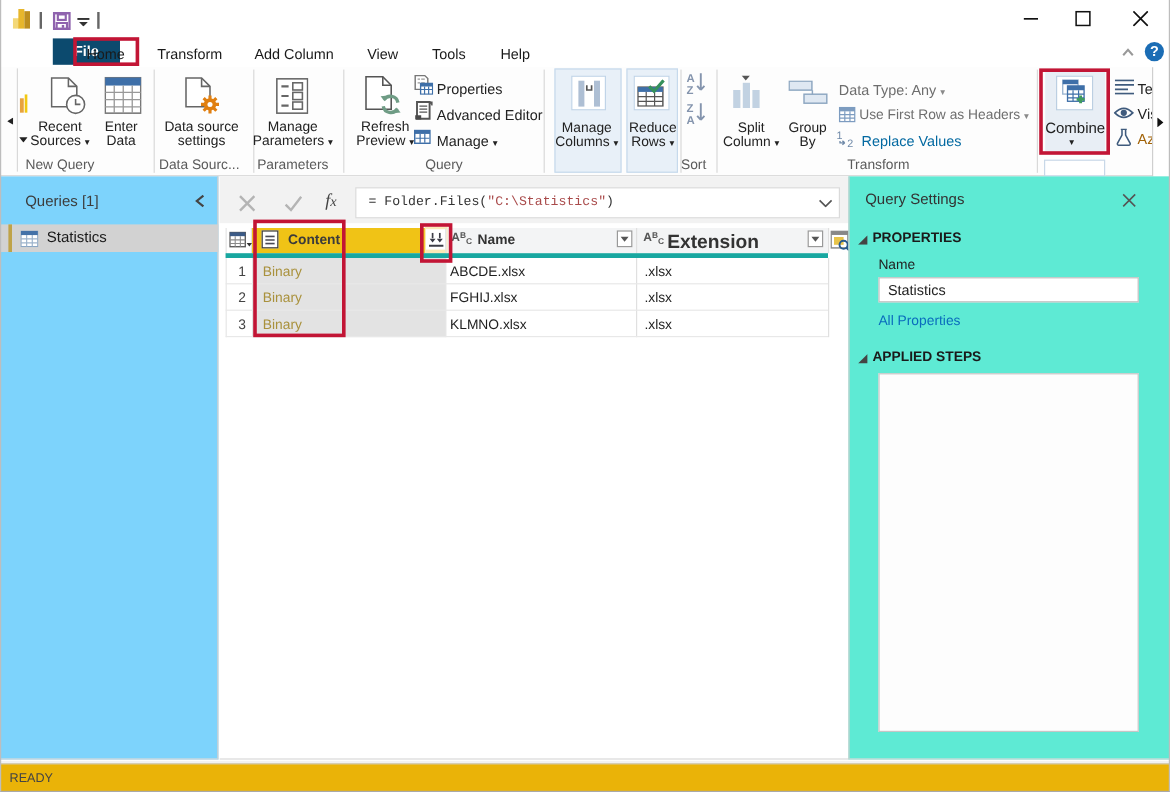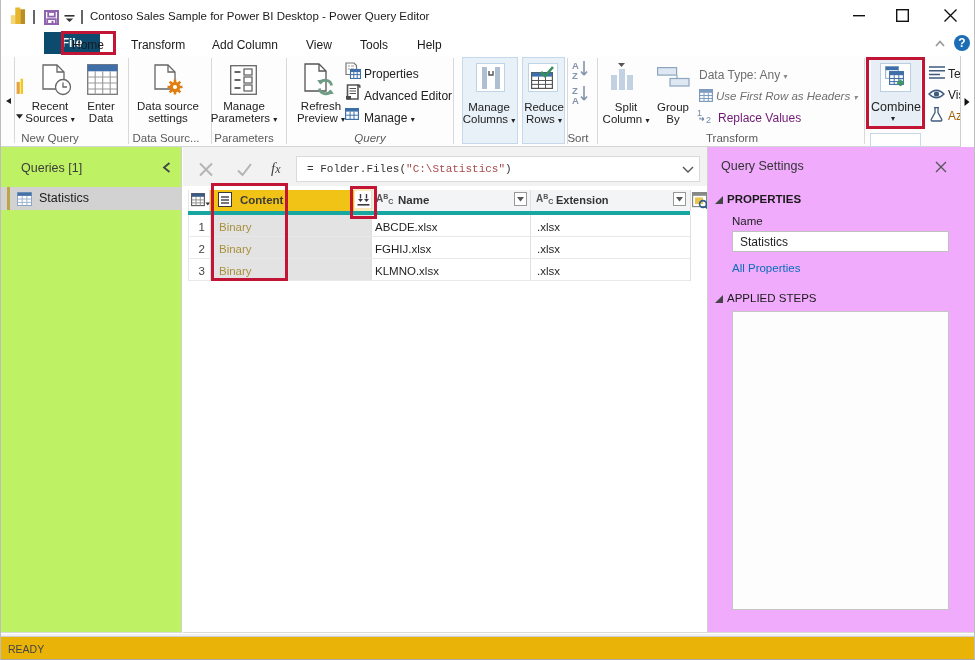--- a/index.html
+++ b/index.html
@@ -28,21 +28,20 @@
     <rect x="4.2" y="2" width="6.6" height="4.6" fill="none" stroke="#8f63ae" stroke-width="1.8"></rect>
     <path d="M3.2 13.5 v-4.3 h8.6 v4.3" fill="none" stroke="#8f63ae" stroke-width="1.8"></path>
     <rect x="7.5" y="10.8" width="2" height="2.4" fill="#8f63ae"></rect>
   </svg>
 
   <svg class="abs" style="left:64px;top:15px;" width="11" height="7" viewBox="0 0 11 7">
     <rect x="0.5" y="0" width="10" height="1.6" fill="#333"></rect>
     <path d="M1.8 3.4 h7.4 l-3.7 3.6 z" fill="#333"></path>
   </svg>
   <div class="abs" style="left:81px;top:10px;width:1.5px;height:14px;background:#666;"></div>
-  <div class="abs" style="left:90px;top:10px;font-size:11.5px;color:#1a1a1a;">Contoso Sales Sample for Power BI Desktop - Power Query Editor</div>
 
   <svg class="abs" style="left:853px;top:15px;" width="12" height="2" viewBox="0 0 12 2">
       <rect width="12" height="1.4" fill="#111"></rect>
     </svg>
   <svg class="abs" style="left:896px;top:9px;" width="13" height="13" viewBox="0 0 13 13">
       <rect x="0.7" y="0.7" width="11.6" height="11.6" fill="none" stroke="#111" stroke-width="1.4"></rect>
     </svg>
   <svg class="abs" style="left:944px;top:9px;" width="13" height="13" viewBox="0 0 13 13">
       <path d="M0.5 0.5 L12.5 12.5 M12.5 0.5 L0.5 12.5" stroke="#111" stroke-width="1.4"></path>
     </svg>
@@ -149,21 +148,21 @@
   </svg>
   <div class="abs" style="left:364px;top:33px;font-size:12px;color:#222;">Advanced Editor</div>
   <svg class="abs" style="left:345px;top:52px;" width="14" height="12" viewBox="0 0 14 12">
     <rect x="0" y="0" width="14" height="12" fill="#3e6fa8"></rect>
     <rect x="1.2" y="3.6" width="11.6" height="7.2" fill="#fff"></rect>
     <path d="M1.2 7.2 h11.6" stroke="#3e6fa8" stroke-width="1"></path>
     <path d="M5.1 3.6 v7.4 M9 3.6 v7.4" stroke="#3e6fa8" stroke-width="1"></path>
   </svg>
   <div class="abs" style="left:364px;top:55px;font-size:12px;color:#222;">Manage <span style="font-size:8px;">▾</span></div>
   <div class="sep-v" style="left:453px;top:2px;height:86px;"></div>
-  <div class="grouplabel" style="left:330px;top:76px;width:80px;font-style:italic;">Query</div>
+  <div class="grouplabel" style="left:330px;top:76px;width:80px;">Query</div>
 
   <div class="abs" style="left:462px;top:1px;width:56px;height:87px;background:#e8f0f8;border:1px solid #c6d9ec;"></div>
   <div class="abs" style="left:476px;top:7px;width:29px;height:29px;background:#fff;border:1px solid #c0d4e8;"></div>
   <svg class="abs" style="left:481px;top:11px;" width="20" height="22" viewBox="0 0 20 22">
     <rect x="1" y="0" width="5" height="22" fill="#aebfd4"></rect>
     <rect x="14" y="0" width="5" height="22" fill="#aebfd4"></rect>
     <path d="M8 4 v4 h4 v-4" fill="none" stroke="#555" stroke-width="1.4"></path>
   </svg>
   <div class="abs btnlabel" style="left:450px;top:45px;width:78px;">Manage<br>Columns <span style="font-size:8px;">▾</span></div>
 
@@ -205,27 +204,27 @@
     <path d="M20 8.2 v3.5" stroke="#8da6c0" stroke-width="1.2"></path>
   </svg>
   <div class="abs btnlabel" style="left:635px;top:45px;width:76px;">Group<br>By</div>
 
   <div class="abs" style="left:699px;top:12px;font-size:12px;color:#6e6e6e;">Data Type: Any <span style="font-size:8px;color:#8a8a8a;">▾</span></div>
   <svg class="abs" style="left:699px;top:33px;" width="14" height="13" viewBox="0 0 14 13">
     <rect x="0.6" y="0.6" width="12.8" height="11.8" fill="#fff" stroke="#7d9cc0" stroke-width="1.2"></rect>
     <rect x="0.6" y="0.6" width="12.8" height="3.2" fill="#7d9cc0"></rect>
     <path d="M0.6 6.5 h12.8 M0.6 9.5 h12.8 M5 3.8 v8.6 M9.3 3.8 v8.6" stroke="#7d9cc0" stroke-width="1"></path>
   </svg>
-  <div class="abs" style="left:716px;top:34px;font-size:11.5px;color:#6e6e6e;font-style:italic;">Use First Row as Headers <span style="font-size:8px;color:#8a8a8a;">▾</span></div>
+  <div class="abs" style="left:716px;top:34px;font-size:11.5px;color:#6e6e6e;">Use First Row as Headers <span style="font-size:8px;color:#8a8a8a;">▾</span></div>
   <svg class="abs" style="left:697px;top:52px;" width="17" height="15" viewBox="0 0 17 15">
     <text x="0" y="8" font-size="9" fill="#6f89a8" font-family="Liberation Sans">1</text>
     <text x="9" y="14.5" font-size="9" fill="#6f89a8" font-family="Liberation Sans">2</text>
     <path d="M3 9.5 v1.5 h4 M7 11 l-2 -1.6 M7 11 l-2 1.6" stroke="#6f89a8" stroke-width="1.1" fill="none"></path>
   </svg>
-  <div class="abs" style="left:718px;top:55px;font-size:12px;color:#701a75;">Replace Values</div>
+  <div class="abs" style="left:718px;top:55px;font-size:12px;color:#0369a1;">Replace Values</div>
   <div class="grouplabel" style="left:692px;top:76px;width:80px;">Transform</div>
   <div class="sep-v" style="left:864px;top:2px;height:86px;"></div>
 
   <div class="abs" style="left:871px;top:4px;width:50px;height:67px;background:#e8eef5;"></div>
   <div class="abs" style="left:880px;top:7px;width:31px;height:29px;background:#fff;border:1px solid #bccfe2;"></div>
   <svg class="abs" style="left:885px;top:10px;" width="20" height="21" viewBox="0 0 20 21">
     <rect x="0.6" y="0.6" width="12.8" height="11.8" fill="none" stroke="#9ab4d0" stroke-width="1.1"></rect>
     <rect x="0.6" y="0.6" width="12.8" height="3.6" fill="#3e6fa8"></rect>
     <rect x="4.6" y="5.6" width="13.8" height="12.8" fill="#fff" stroke="#3e6fa8" stroke-width="1.1"></rect>
     <rect x="4.6" y="5.6" width="13.8" height="3.6" fill="#3e6fa8"></rect>
@@ -249,21 +248,21 @@
     <path d="M5 0.7 h5 M6 0.7 v4.8 L2.2 12.5 a1.1 1.1 0 0 0 1.05 1.5 h8.5 a1.1 1.1 0 0 0 1.05 -1.5 L9 5.5 V0.7" fill="none" stroke="#3f5b7d" stroke-width="1.3"></path>
   </svg>
   <div class="abs" style="left:948px;top:53px;font-size:12px;color:#a16207;">Az</div>
   <div class="abs" style="left:960px;top:0px;width:15px;height:91px;background:#fff;border-left:1px solid #cfcfcf;"></div>
   <svg class="abs" style="left:964px;top:42px;" width="6" height="8" viewBox="0 0 6 8">
       <path d="M0.5 0 L5.5 4 L0.5 8 z" fill="#111"></path>
     </svg>
 </div>
 <div class="redbox" style="left:866px;top:57px;width:59px;height:72px;"></div>
 
-<div class="abs" style="left:0;top:147px;width:182px;height:486px;background:#bef264;border-right:1px solid #cfcfcf;border-bottom:1px solid #d9d9d9;padding-left:44px;">
+<div class="abs" style="left:0;top:147px;width:182px;height:486px;background:#7dd3fc;border-right:1px solid #cfcfcf;border-bottom:1px solid #d9d9d9;padding-left:44px;">
   <div class="abs" style="left:21px;top:14px;font-size:12.5px;color:#3c3c3c;">Queries [1]</div>
   <svg class="abs" style="left:162px;top:15px;" width="9" height="11" viewBox="0 0 9 11">
       <path d="M7.5 1 L2 5.5 L7.5 10" fill="none" stroke="#444" stroke-width="1.8"></path>
     </svg>
   <div class="abs" style="left:0;top:40px;width:182px;height:23px;background:#d2d2d2;">
     <div class="abs" style="left:7px;top:0;width:3px;height:23px;background:#bfa348;"></div>
     <svg class="abs" style="left:17px;top:5px;" width="15" height="14" viewBox="0 0 15 14">
       <rect x="0.5" y="0.5" width="14" height="13" fill="#fff" stroke="#8aa6c4" stroke-width="1"></rect>
       <rect x="0.5" y="0.5" width="14" height="3.4" fill="#4472a8"></rect>
       <path d="M0.5 7 h14 M0.5 10.4 h14 M5.2 3.9 v9.6 M9.9 3.9 v9.6" stroke="#9db4cc" stroke-width="1" fill="none"></path>
@@ -316,21 +315,21 @@
   <div class="abs" style="left:193px;top:46px;font-size:10px;color:#555;font-weight:bold;">A<span style="font-size:7px;vertical-align:3px;">B</span><span style="font-size:7px;vertical-align:-2px;">C</span></div>
   <div class="abs" style="left:215px;top:47px;font-size:11.5px;font-weight:bold;color:#333;">Name</div>
   <div class="abs" style="left:331px;top:45px;width:13px;height:14px;background:#fff;border:1px solid #999;"></div>
   <svg class="abs" style="left:334px;top:50px;" width="7" height="5" viewBox="0 0 7 5">
       <path d="M0 0 h7 l-3.5 4.5 z" fill="#555"></path>
     </svg>
   <div class="abs" style="left:188px;top:43px;width:1px;height:21px;background:#e0e0e0;"></div>
 
   <div class="abs" style="left:347px;top:43px;width:1px;height:21px;background:#e0e0e0;"></div>
   <div class="abs" style="left:353px;top:46px;font-size:10px;color:#555;font-weight:bold;">A<span style="font-size:7px;vertical-align:3px;">B</span><span style="font-size:7px;vertical-align:-2px;">C</span></div>
-  <div class="abs" style="left:373px;top:47px;font-size:11px;font-weight:bold;color:#333;">Extension</div>
+  <div class="abs" style="left:373px;top:47px;font-size:16px;font-weight:bold;color:#333;">Extension</div>
   <div class="abs" style="left:490px;top:45px;width:13px;height:14px;background:#fff;border:1px solid #999;"></div>
   <svg class="abs" style="left:493px;top:50px;" width="7" height="5" viewBox="0 0 7 5">
       <path d="M0 0 h7 l-3.5 4.5 z" fill="#555"></path>
     </svg>
   <div class="abs" style="left:507px;top:43px;width:1px;height:21px;background:#e0e0e0;"></div>
 
   <svg class="abs" style="left:509px;top:45px;" width="16" height="17" viewBox="0 0 16 17">
     <rect x="0.6" y="0.6" width="14" height="14" fill="#fff" stroke="#888" stroke-width="1.2"></rect>
     <rect x="0.6" y="0.6" width="14" height="3.2" fill="#888"></rect>
     <rect x="3" y="5.5" width="8" height="6.5" fill="#e8c44a"></rect>
@@ -358,37 +357,37 @@
   <div class="abs" style="left:188px;top:68px;width:1px;height:66px;background:#e0e0e0;"></div>
   <div class="abs" style="left:347px;top:68px;width:1px;height:66px;background:#e0e0e0;"></div>
   <div class="abs" style="left:507px;top:68px;width:1px;height:66px;background:#e0e0e0;"></div>
   <div class="abs" style="left:5px;top:89px;width:502px;height:1px;background:#e8e8e8;"></div>
   <div class="abs" style="left:5px;top:111px;width:502px;height:1px;background:#e8e8e8;"></div>
   <div class="abs" style="left:5px;top:133px;width:502px;height:1px;background:#e8e8e8;"></div>
 </div>
 <div class="redbox" style="left:211px;top:183px;width:77px;height:98px;"></div>
 <div class="redbox" style="left:350px;top:186px;width:27px;height:33px;"></div>
 
-<div id="right" class="abs" style="left:707px;top:147px;width:268px;height:486px;background:#f0abfc;border-left:1px solid #cfcfcf;border-bottom:1px solid #d9d9d9;">
+<div id="right" class="abs" style="left:707px;top:147px;width:268px;height:486px;background:#5eead4;border-left:1px solid #cfcfcf;border-bottom:1px solid #d9d9d9;">
   <div class="abs" style="left:13px;top:12px;font-size:12.5px;color:#333;">Query Settings</div>
   <svg class="abs" style="left:227px;top:14px;" width="12" height="12" viewBox="0 0 12 12">
       <path d="M1 1 L11 11 M11 1 L1 11" stroke="#555" stroke-width="1.3"></path>
     </svg>
   <svg class="abs" style="left:7px;top:49px;" width="8" height="8" viewBox="0 0 8 8">
       <path d="M8 0 V8 H0 z" fill="#444"></path>
     </svg>
   <div class="abs" style="left:19px;top:46px;font-size:11.5px;font-weight:bold;color:#1a1a1a;">PROPERTIES</div>
   <div class="abs" style="left:24px;top:68px;font-size:11.5px;color:#222;">Name</div>
   <div class="abs" style="left:24px;top:84px;width:217px;height:21px;background:#fff;border:1px solid #bfbfbf;"></div>
   <div class="abs" style="left:32px;top:88px;font-size:12px;color:#222;">Statistics</div>
   <div class="abs" style="left:24px;top:115px;font-size:11.5px;color:#0a6cbd;">All Properties</div>
   <svg class="abs" style="left:7px;top:148px;" width="8" height="8" viewBox="0 0 8 8">
       <path d="M8 0 V8 H0 z" fill="#444"></path>
     </svg>
-  <div class="abs" style="left:19px;top:145px;font-size:11.5px;font-weight:normal;color:#1a1a1a;">APPLIED STEPS</div>
+  <div class="abs" style="left:19px;top:145px;font-size:11.5px;font-weight:bold;color:#1a1a1a;">APPLIED STEPS</div>
   <div class="abs" style="left:24px;top:164px;width:217px;height:299px;background:#fdfdfd;border:1px solid #c5c5c5;"></div>
 </div>
 
 <div class="abs" style="left:0;top:634px;width:975px;height:2px;background:#f1f1f1;"></div>
 
 <div class="abs" style="left:0;top:636px;width:975px;height:24px;background:#eab308;border-top:1px solid #cfcfcf;">
   <div class="abs" style="left:8px;top:6px;font-size:10.5px;color:#444;">READY</div>
 </div>
 
 <div class="abs" style="left:0;top:0;width:975px;height:660px;border-left:1px solid #bdbdbd;border-right:1px solid #bdbdbd;border-bottom:1px solid #a9a9a9;z-index:99;pointer-events:none;"></div>

